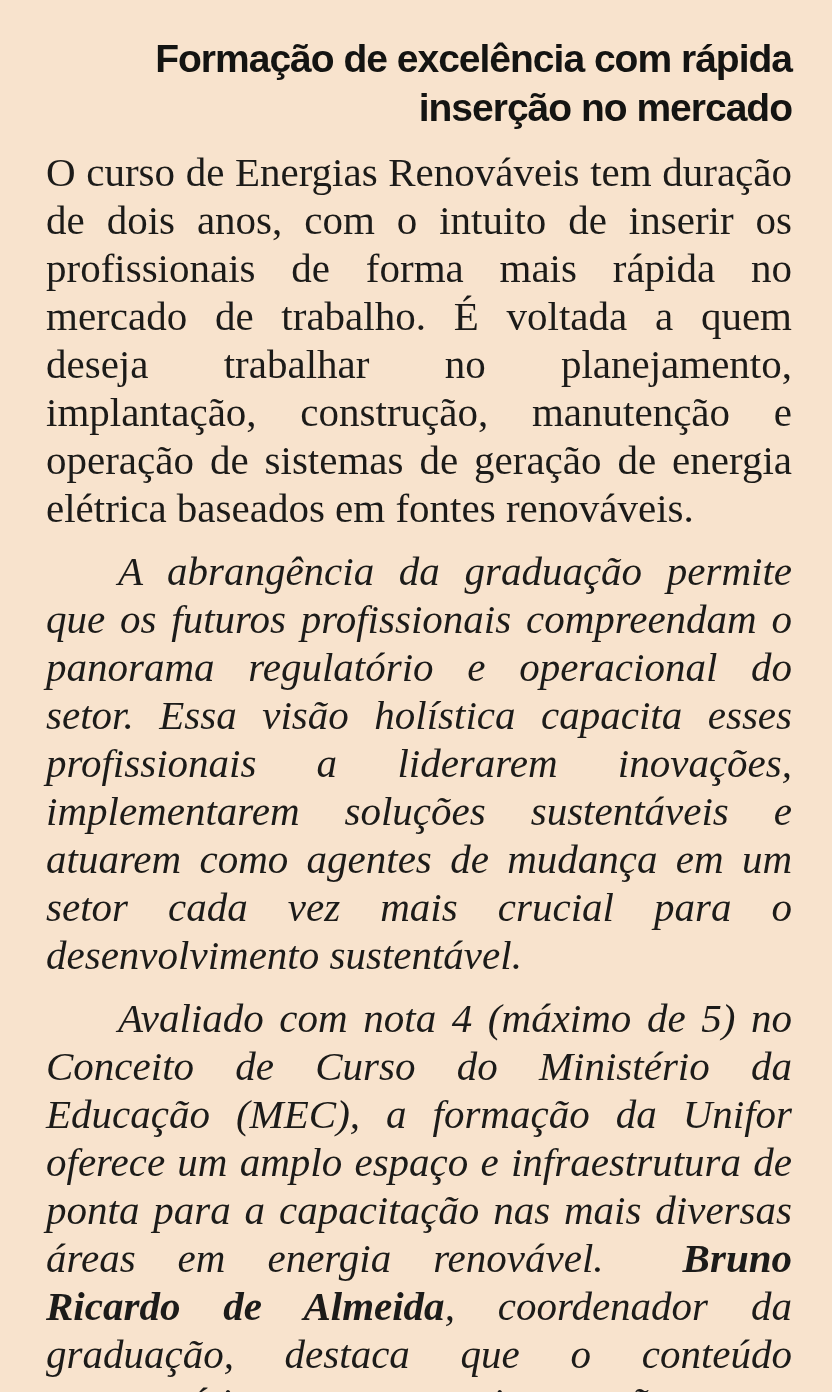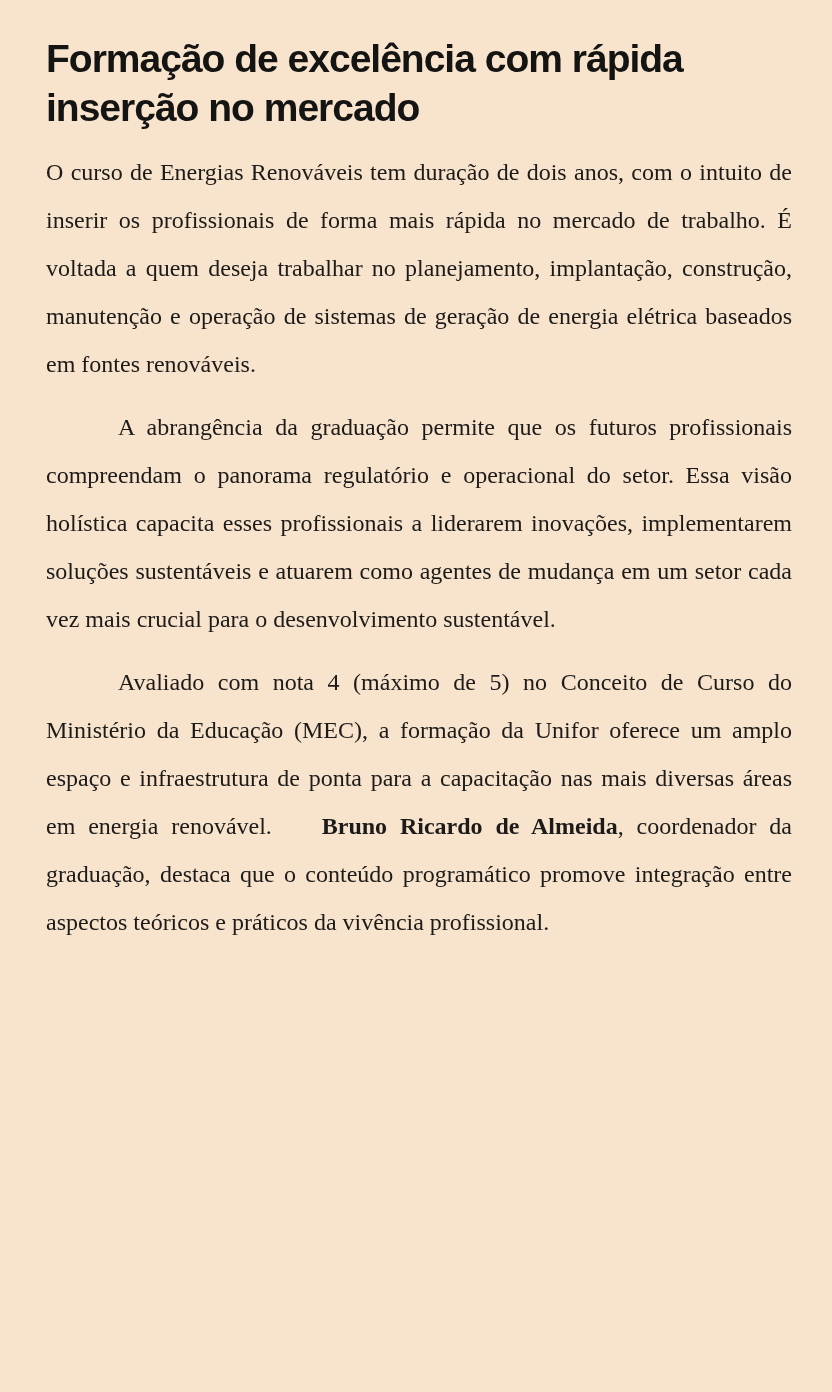--- a/index.html
+++ b/index.html
@@ -19,33 +19,35 @@
     padding: 34px 40px 0 46px;
   }
   .headline {
     font-family: "Liberation Sans", sans-serif;
     font-weight: 700;
     font-size: 39px;
     line-height: 1.26;
     letter-spacing: -1px;
     color: #141412;
     margin: 0 0 16px 0;
+    text-align: right;
   }
   .body-copy p {
     font-family: "Liberation Serif", serif;
-    font-size: 24px;
+    font-size: 41px;
     line-height: 48px;
     color: #1c1b19;
     text-align: justify;
     margin: 0 0 15px 0;
     -webkit-hyphens: auto;
     hyphens: auto;
   }
   .body-copy p.indent {
     text-indent: 72px;
+    font-style: italic;
   }
   .body-copy strong {
     font-weight: 700;
     margin-left: 37px;
   }
 </style>
 </head>
 <body>
 
 <div class="page">

